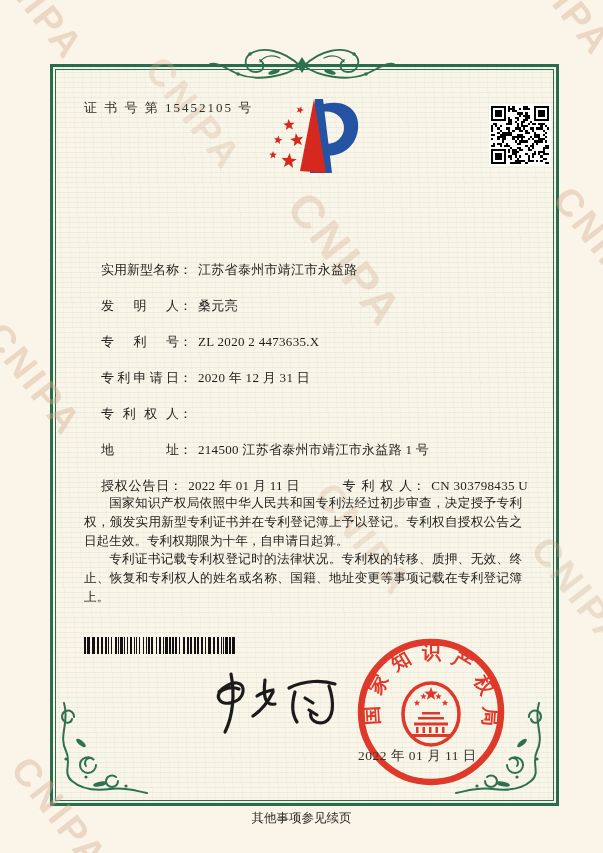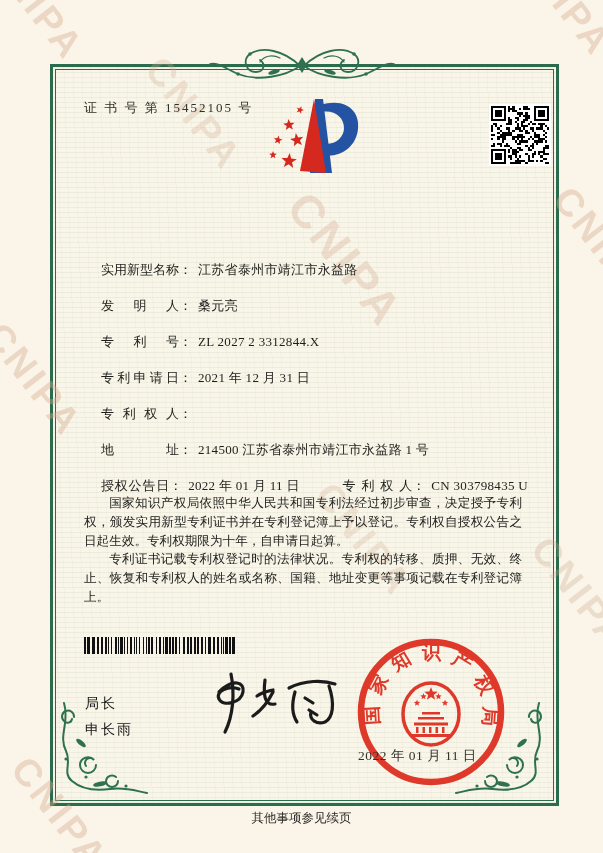--- a/index.html
+++ b/index.html
@@ -403,26 +403,26 @@
         <span class="fvalue">江苏省泰州市靖江市永益路</span>
       </div>
       <div class="frow">
         <span class="flabel">发明人</span>
           <span class="fcolon">：</span>
         <span class="fvalue">桑元亮</span>
       </div>
       <div class="frow">
         <span class="flabel">专利号</span>
           <span class="fcolon">：</span>
-        <span class="fvalue">ZL 2027 2 3312844.X</span>
+        <span class="fvalue">ZL 2020 2 4473635.X</span>
       </div>
       <div class="frow">
         <span class="flabel">专利申请日</span>
           <span class="fcolon">：</span>
-        <span class="fvalue">2021 年 12 月 31 日</span>
+        <span class="fvalue">2020 年 12 月 31 日</span>
       </div>
       <div class="frow">
         <span class="flabel">专利权人</span>
           <span class="fcolon">：</span>
       </div>
       <div class="frow">
         <span class="flabel">地址</span>
           <span class="fcolon">：</span>
         <span class="fvalue">214500 江苏省泰州市靖江市永益路 1 号</span>
       </div>
@@ -525,24 +525,20 @@
         <i style="width: 1px; background: rgb(17, 17, 17);"></i>
         <i style="width: 1px;"></i>
         <i style="width: 3px; background: rgb(17, 17, 17);"></i>
         <i style="width: 1px;"></i>
         <i style="width: 2px; background: rgb(17, 17, 17);"></i>
         <i style="width: 1px;"></i>
         <i style="width: 3px; background: rgb(17, 17, 17);"></i>
         <i style="width: 1px;"></i>
       </div>
 
-    <div class="officer">
-      <div>局长</div>
-      <div>申长雨</div>
-    </div>
 
     <svg id="sig" width="140" height="82" viewBox="0 0 140 82">
       <g stroke="#1b1b1b" stroke-width="3.2" fill="none" stroke-linecap="round" stroke-linejoin="round">
         <path d="M14,22 C28,8 40,12 38,22 C36,33 18,37 14,29 C10,21 24,15 34,19"></path>
         <path d="M26,4 C30,24 28,46 20,62"></path>
         <path d="M52,26 C58,22 64,21 68,20"></path>
         <path d="M60,10 C58,26 60,36 70,34"></path>
         <path d="M68,22 C62,34 54,42 48,46"></path>
         <path d="M84,18 C100,10 118,10 130,14"></path>
         <path d="M90,22 C86,36 88,46 92,52"></path>

